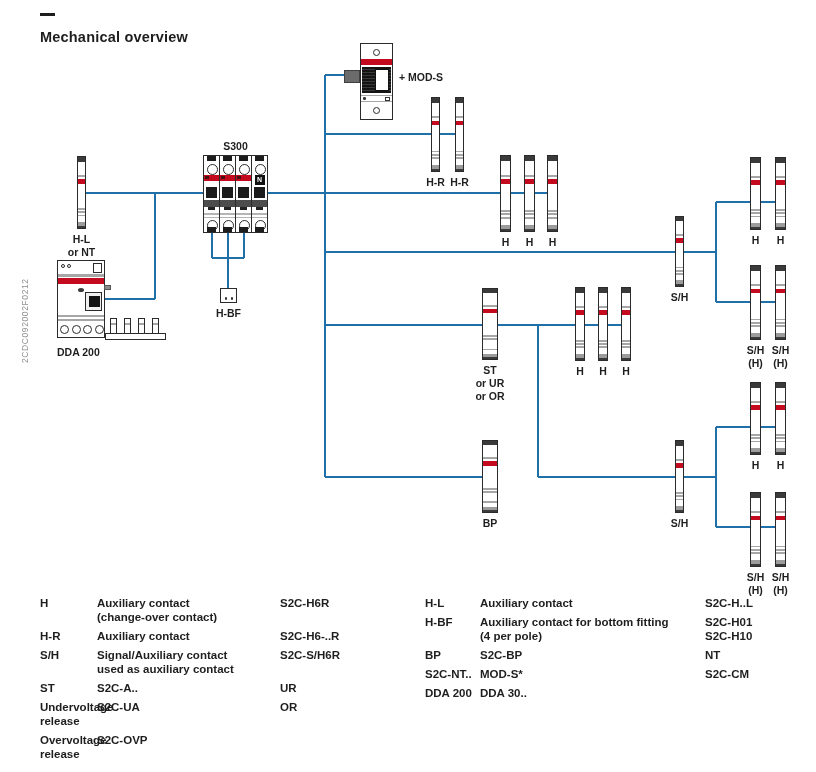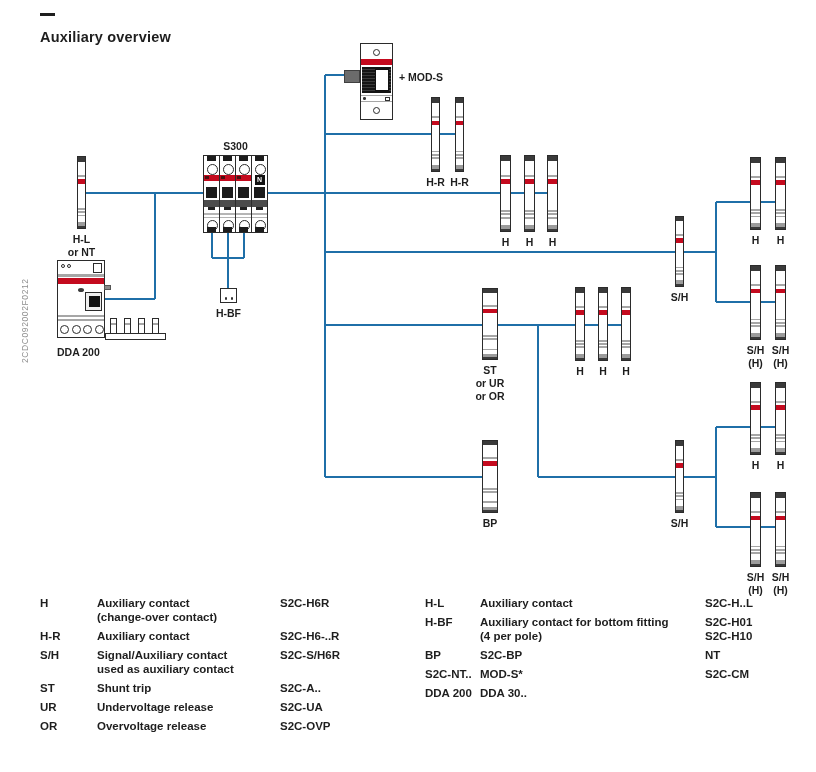--- a/index.html
+++ b/index.html
@@ -45,21 +45,21 @@
   #legend-right{left:425px;top:596px;grid-template-columns:55px 225px auto;}
   .legend-col span{white-space:pre-line;}
   #footnote{position:absolute;left:425px;top:726px;width:330px;font-size:11.5px;font-weight:600;
     line-height:15px;white-space:pre-line;color:#1e1e1e;}
 </style>
 </head>
 <body>
 
 <div id="page">
   <div id="dash"></div>
-  <div id="title">Auxiliary overview</div>
+  <div id="title">Mechanical overview</div>
   <div id="sidecode">2CDC092002F0212</div>
 
   <div id="diagram">
       <div class="dline" style="left: 325px; top: 74px; width: 21px; height: 2px;"></div>
       <div class="dline" style="left: 324px; top: 75px; width: 2px; height: 402px;"></div>
       <div class="dline" style="left: 325px; top: 133px; width: 134px; height: 2px;"></div>
       <div class="dline" style="left: 81px; top: 192px; width: 472px; height: 2px;"></div>
       <div class="dline" style="left: 154px; top: 193px; width: 2px; height: 106px;"></div>
       <div class="dline" style="left: 105px; top: 298px; width: 50px; height: 2px;"></div>
       <div class="dline" style="left: 325px; top: 251px; width: 391px; height: 2px;"></div>
@@ -432,21 +432,20 @@
 (change-over contact)</span>
     <span>S2C-H6R</span>
     <span>H-R</span>
     <span>Auxiliary contact</span>
     <span>S2C-H6-..R</span>
     <span>S/H</span>
     <span>Signal/Auxiliary contact
 used as auxiliary contact</span>
     <span>S2C-S/H6R</span>
     <span>ST</span>
-    <span>Shunt trip</span>
     <span>S2C-A..</span>
     <span>UR</span>
     <span>Undervoltage release</span>
     <span>S2C-UA</span>
     <span>OR</span>
     <span>Overvoltage release</span>
     <span>S2C-OVP</span>
   </div>
 
   <div id="legend-right" class="legend-col">

